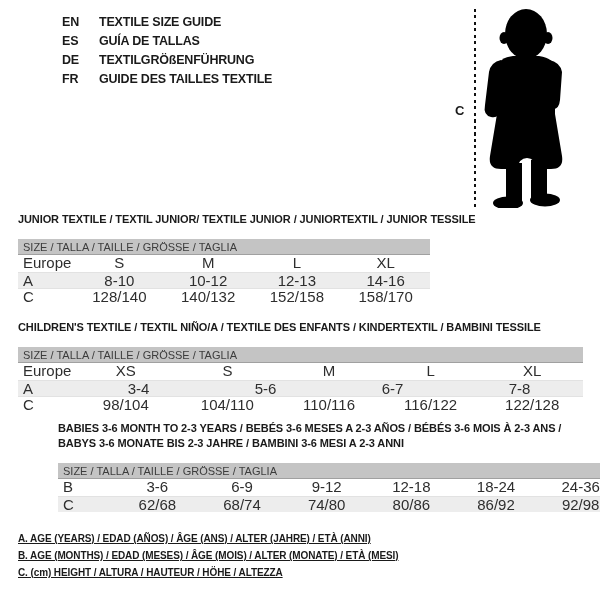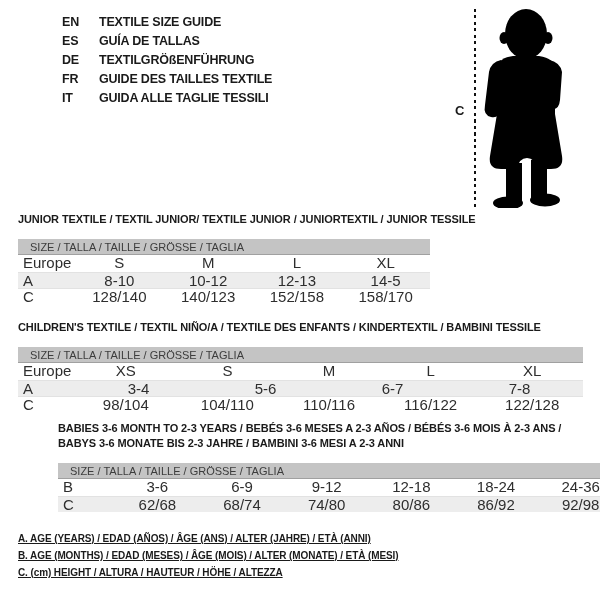--- a/index.html
+++ b/index.html
@@ -29,21 +29,21 @@
   
   .section { position: absolute; left: 18px; }
   .sec1 { top: 212px; }
   .sec2 { top: 320px; }
   .sec3 { top: 421px; margin-left: 40px; }
   .legend { top: 530px; }
   .sec-title { font-weight: 700; font-size: 11px; line-height: 15px;
                letter-spacing: -0.1px; white-space: nowrap; }
   .tbl { margin-top: 12px; }
   .size-bar { height: 16px; line-height: 16px; font-size: 11px;
-              padding-left: 12px; color: #3c3c3c;
+              padding-left: 5px; color: #3c3c3c;
               border-bottom: 1px solid #a0a0a0; white-space: nowrap; }
   .t-row { display: flex; height: 16.5px; line-height: 16px;
            font-size: 15px; color: #2e2e2e; }
   .tbl .t-row:nth-child(n+3) { border-top: 1px solid #e2e2e2; }
   .t-label { width: 57px; padding-left: 5px; }
   .t-cell { flex: 1; text-align: center; }
 
   .legend-line { font-weight: 700; font-size: 10px; line-height: 17px;
                  letter-spacing: -0.1px; white-space: nowrap; text-decoration: underline; }
 </style>
@@ -59,24 +59,20 @@
       <span class="lang-code">ES</span>
       <span class="lang-title">GUÍA DE TALLAS</span>
     </div>
     <div class="lang-row">
       <span class="lang-code">DE</span>
       <span class="lang-title">TEXTILGRÖßENFÜHRUNG</span>
     </div>
     <div class="lang-row">
       <span class="lang-code">FR</span>
       <span class="lang-title">GUIDE DES TAILLES TEXTILE</span>
-    </div>
-    <div class="lang-row">
-      <span class="lang-code">IT</span>
-      <span class="lang-title">GUIDA ALLE TAGLIE TESSILI</span>
     </div>
   </div>
 
 <div class="abs figure-label">C</div>
 <div class="abs dotted-line"></div>
 <svg class="abs baby-svg" viewBox="0 0 100 200" xmlns="http://www.w3.org/2000/svg" aria-hidden="true">
   <g fill="#000000">
     <ellipse cx="43" cy="26" rx="21" ry="25"></ellipse>
     <ellipse cx="21" cy="30" rx="4.5" ry="6"></ellipse>
     <ellipse cx="65" cy="30" rx="4.5" ry="6"></ellipse>
@@ -101,26 +97,26 @@
         <span class="t-cell">S</span>
         <span class="t-cell">M</span>
         <span class="t-cell">L</span>
         <span class="t-cell">XL</span>
       </div>
       <div class="t-row" style="background: rgb(237, 237, 237);">
         <span class="t-label">A</span>
         <span class="t-cell">8-10</span>
         <span class="t-cell">10-12</span>
         <span class="t-cell">12-13</span>
-        <span class="t-cell">14-5</span>
+        <span class="t-cell">14-16</span>
       </div>
       <div class="t-row">
         <span class="t-label">C</span>
         <span class="t-cell">128/140</span>
-        <span class="t-cell">140/123</span>
+        <span class="t-cell">140/132</span>
         <span class="t-cell">152/158</span>
         <span class="t-cell">158/170</span>
       </div>
     </div>
 </div>
 
 <div class="section sec2">
   <div class="sec-title">CHILDREN'S TEXTILE / TEXTIL NIÑO/A / TEXTILE DES ENFANTS / KINDERTEXTIL / BAMBINI TESSILE</div>
   <div class="tbl" style="width: 565px;">
       <div class="size-bar" style="background: rgb(196, 196, 196);">SIZE / TALLA / TAILLE / GRÖSSE / TAGLIA</div>

